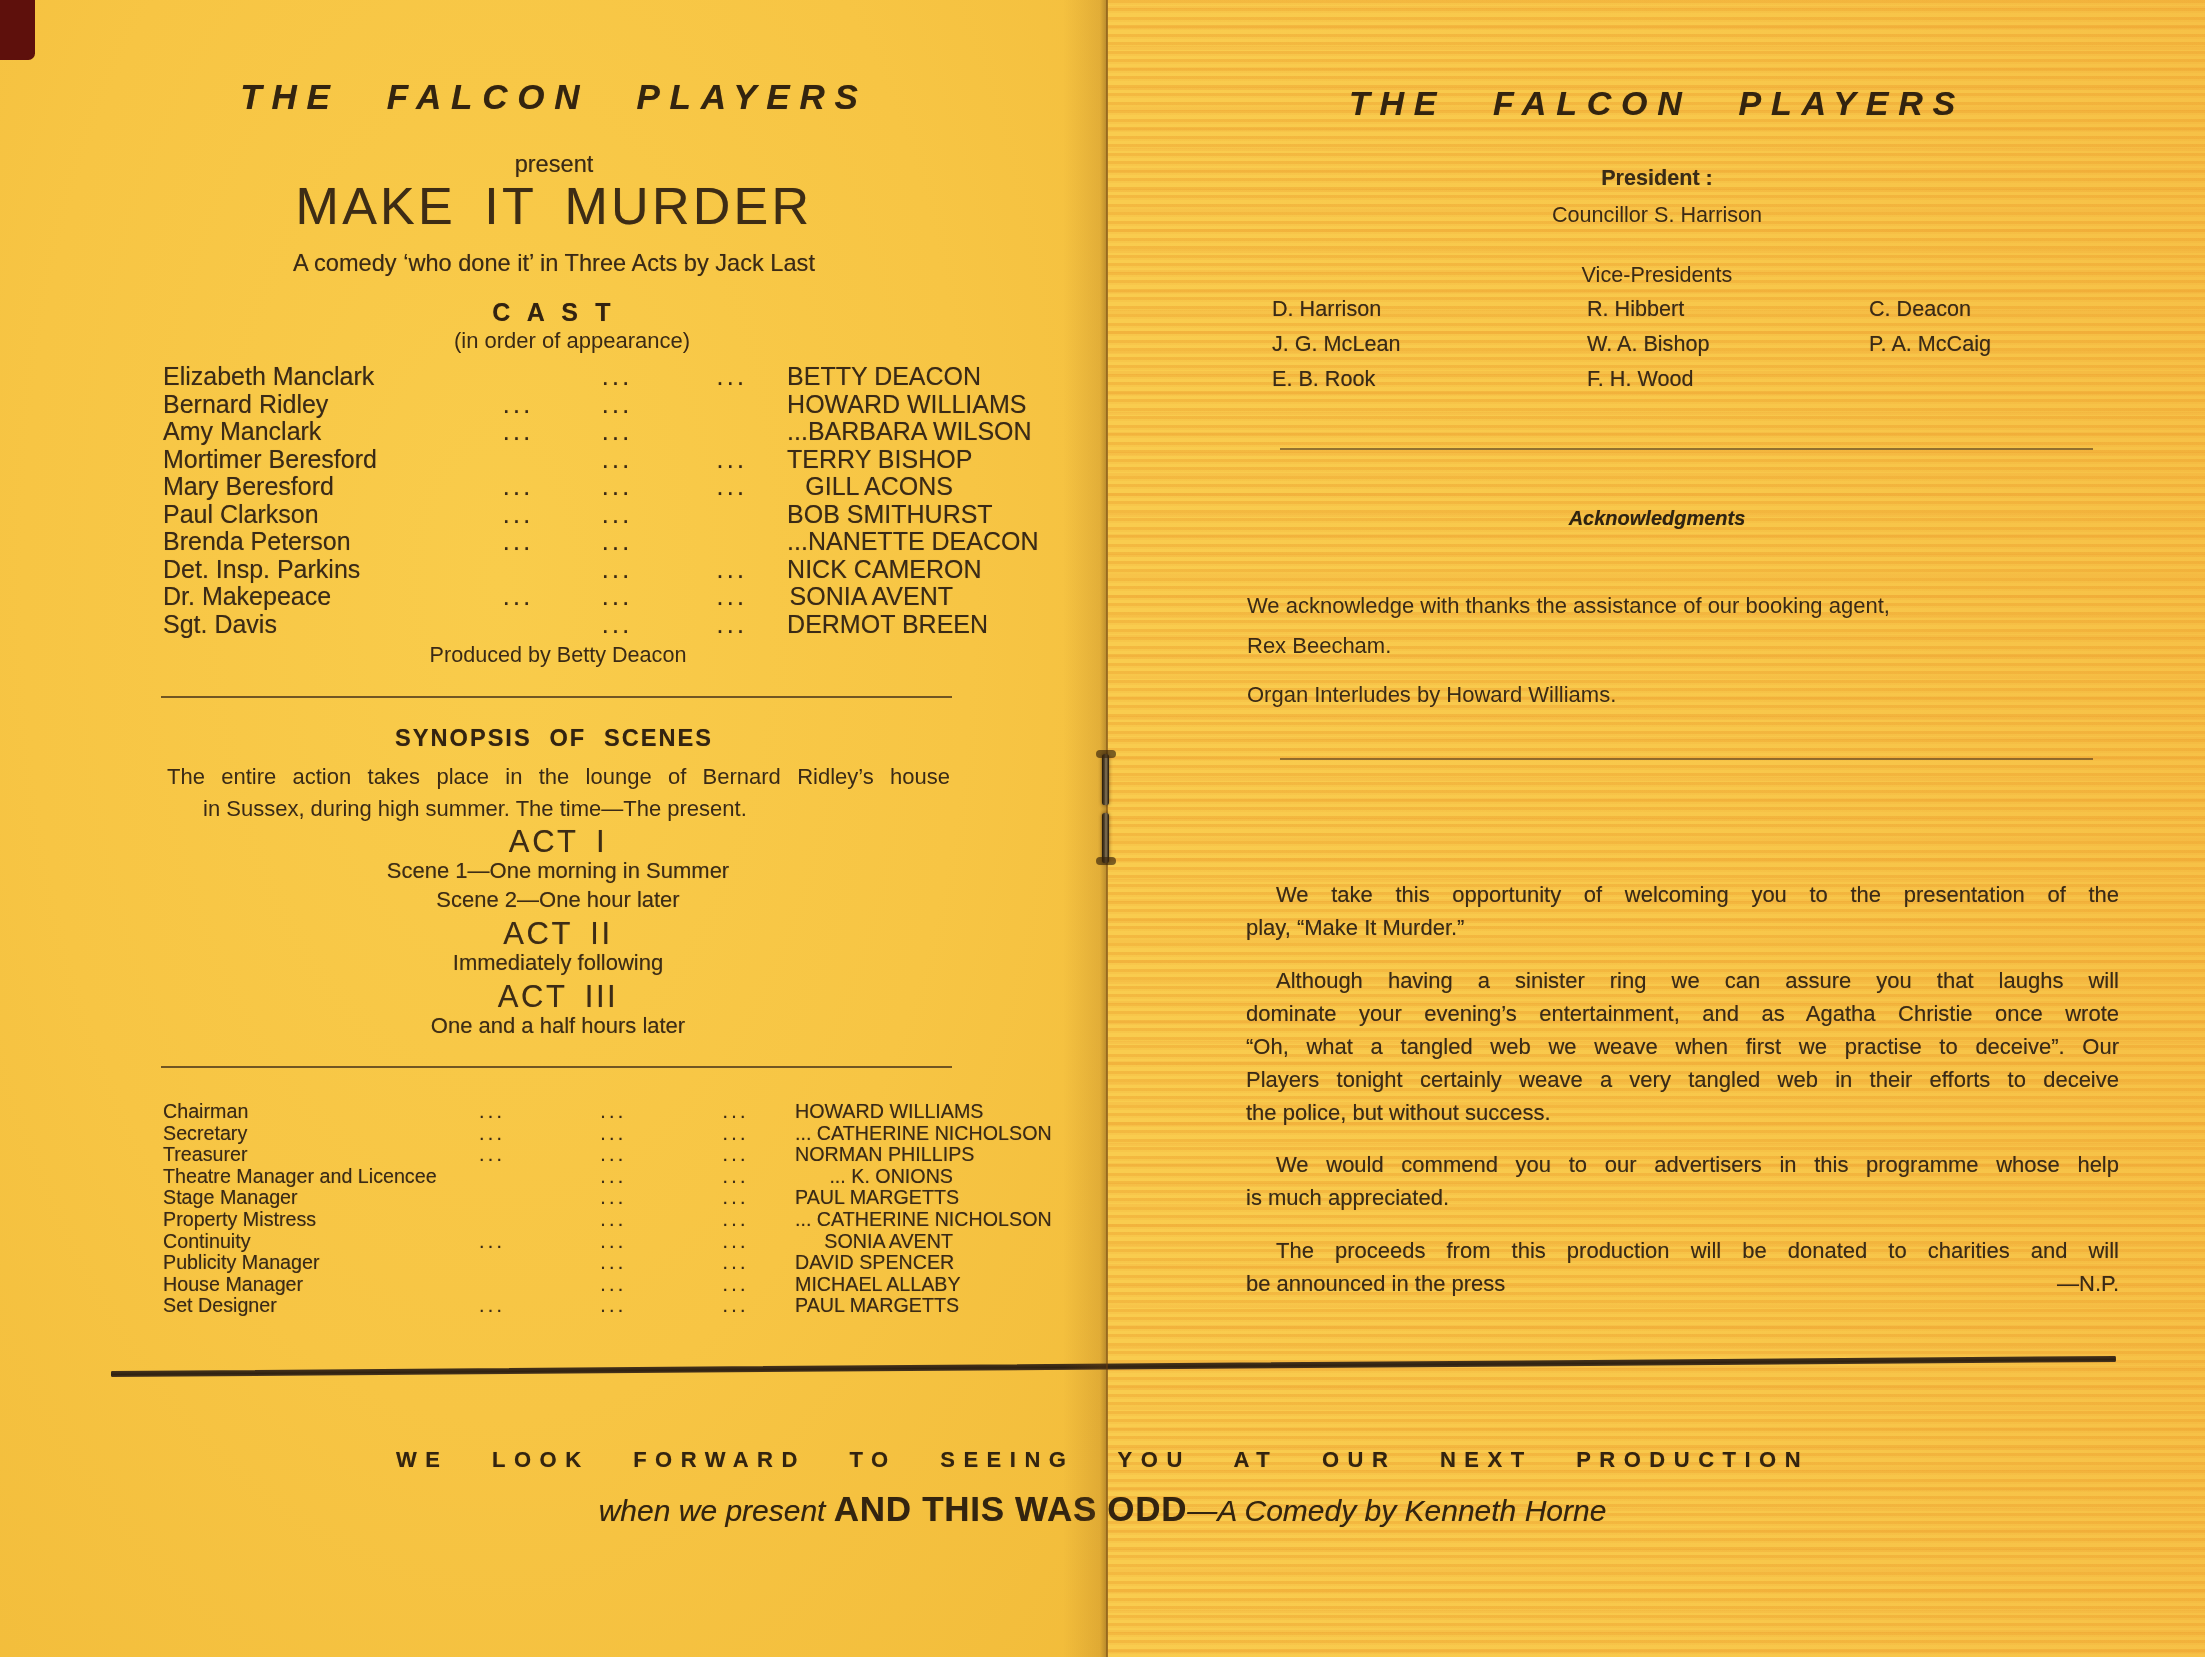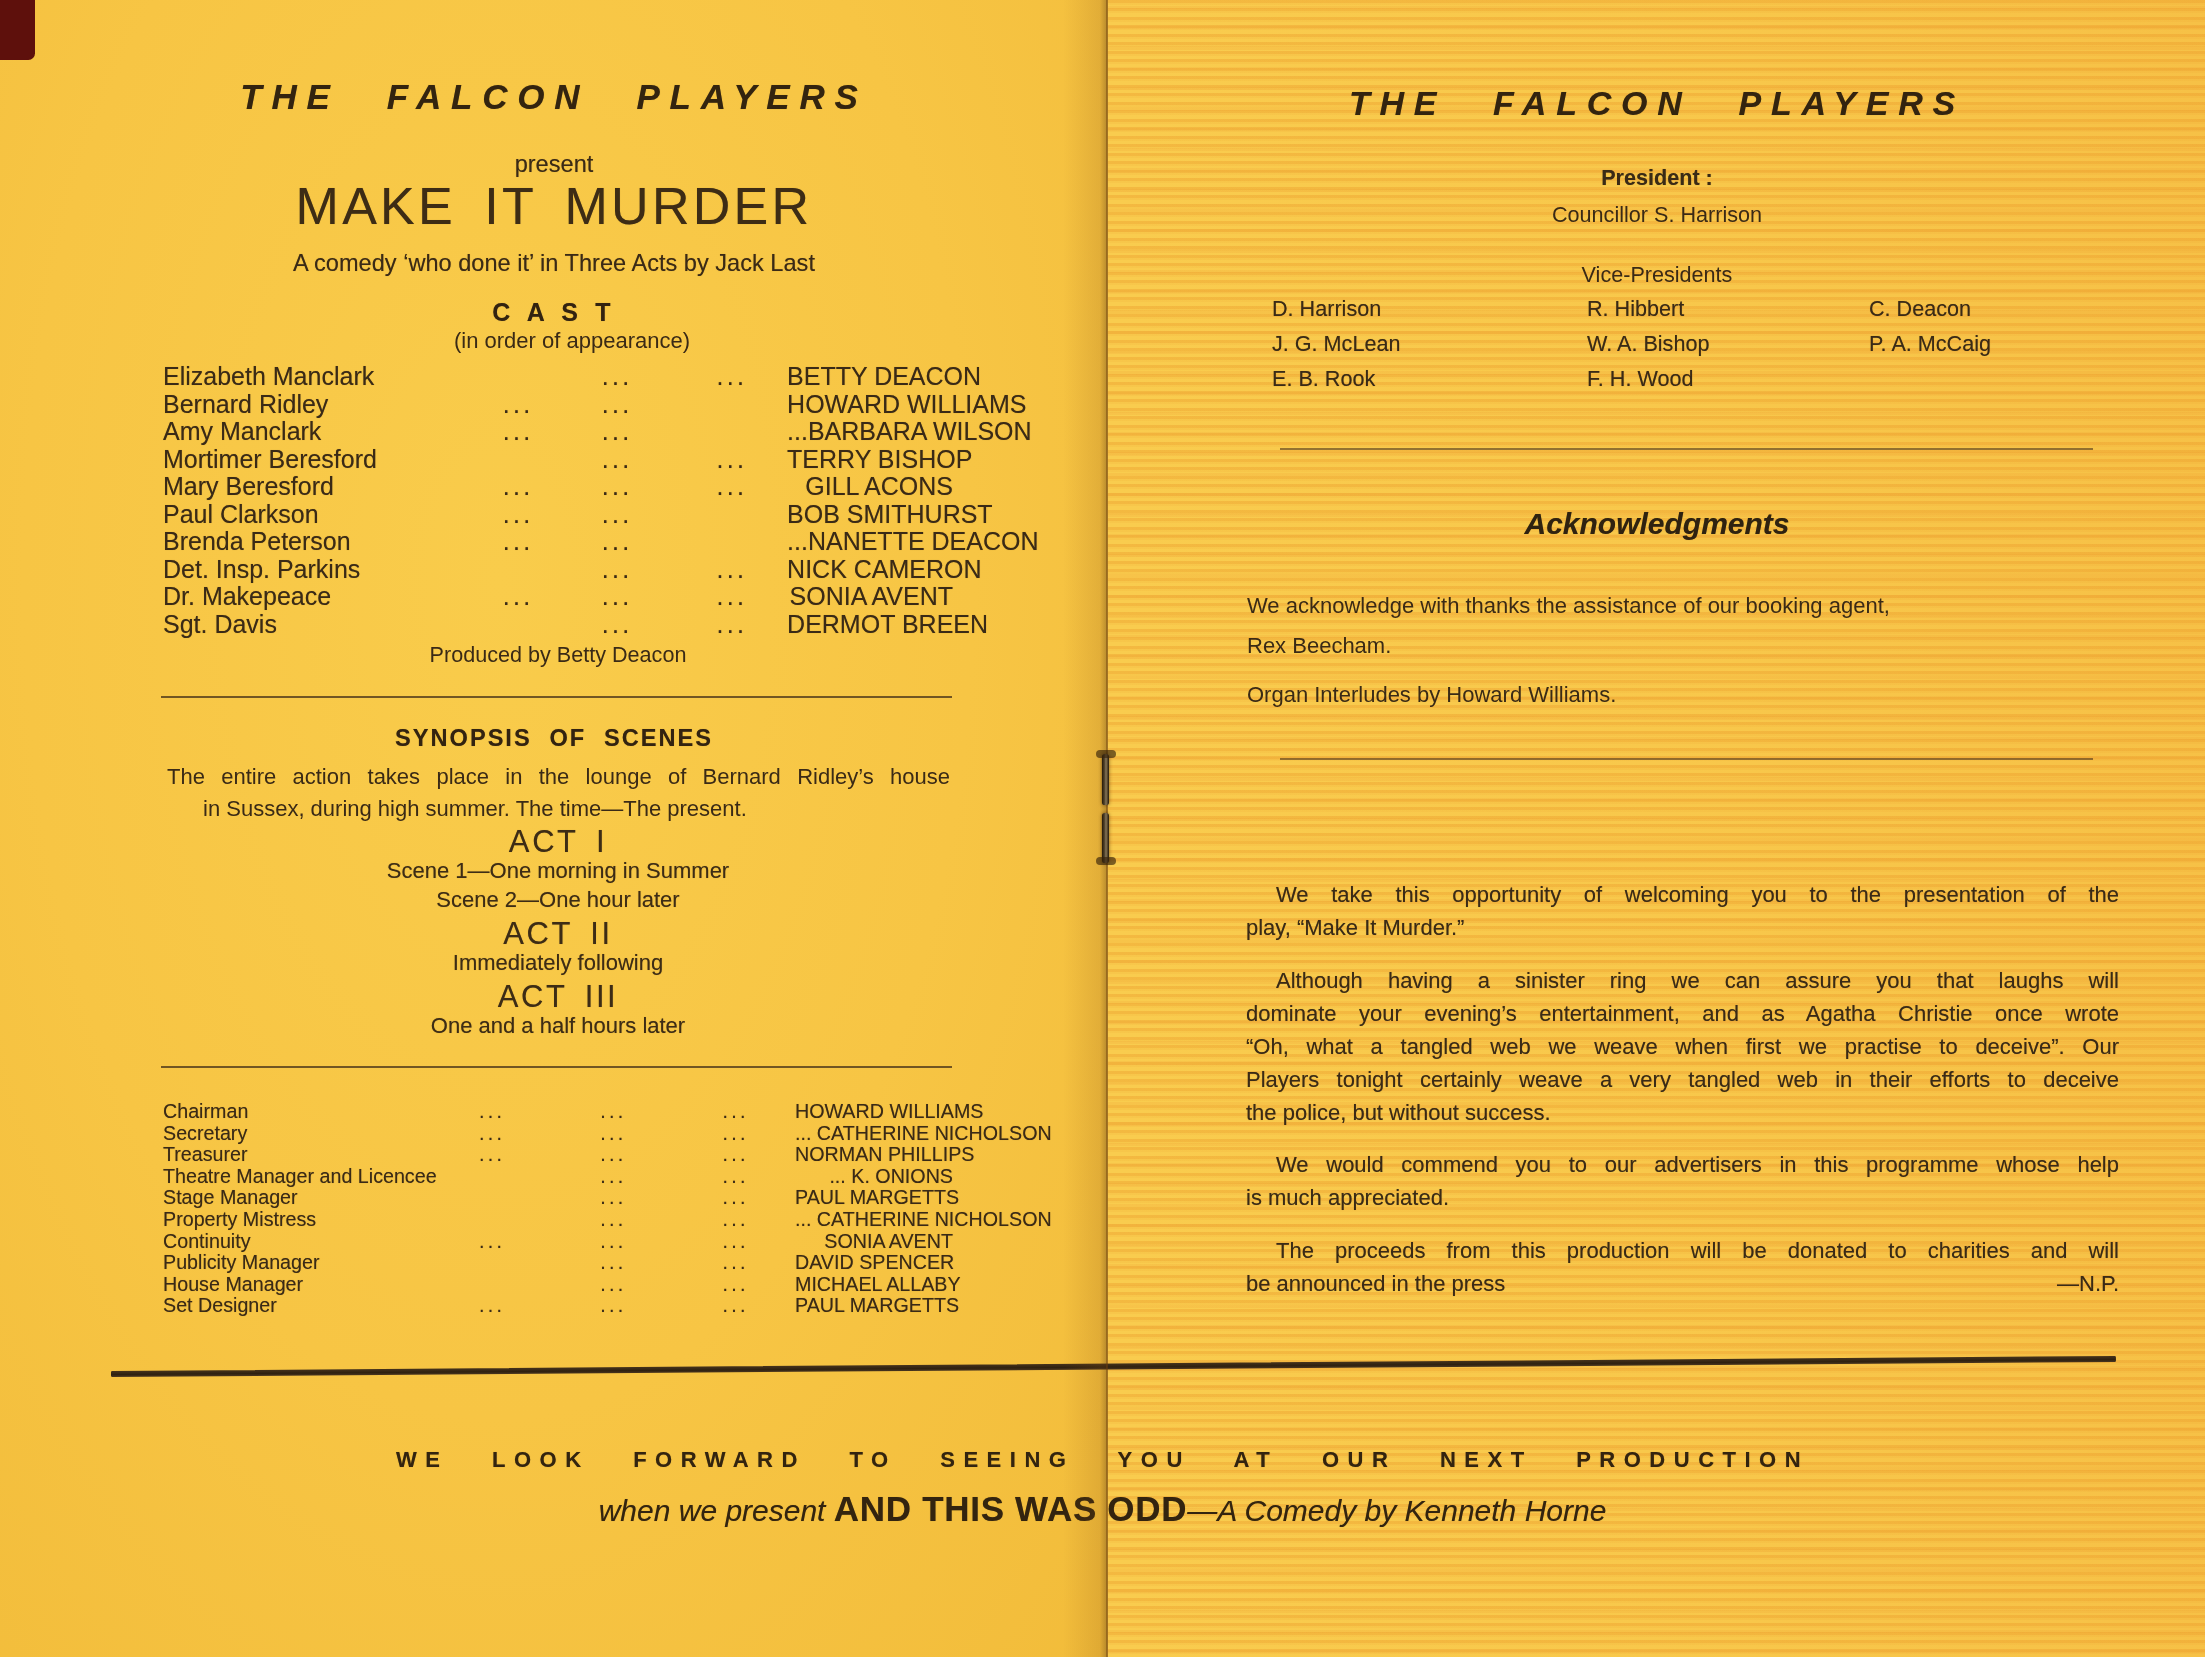--- a/index.html
+++ b/index.html
@@ -27,21 +27,21 @@
   .ctr{text-align:center;width:100%;left:0;}
   
   .company{
     font-style:italic;font-weight:bold;font-size:35px;color:#33240f;
     letter-spacing:9.8px;word-spacing:27.5px;white-space:nowrap;
   }
   .big-title{font-size:52px;letter-spacing:3.3px;word-spacing:10.5px;color:#3d2c15;white-space:nowrap;}
   .small{font-size:23.6px;}
   .cast-head{font-weight:bold;font-size:25px;letter-spacing:5.2px;color:#332310;}
   .syn-head{font-weight:bold;font-size:23.6px;letter-spacing:2px;word-spacing:9.2px;color:#332310;}
-  .script-head{font-style:italic;font-weight:bold;font-size:30px;color:#2f2210;}
+  .script-head{font-style:italic;font-weight:bold;font-size:20px;color:#2f2210;}
   
   .cast-list{width:790px;}
   .cast-row{display:flex;align-items:baseline;height:27.5px;font-size:25px;white-space:nowrap;}
   .cast-row .role{flex:0 0 auto;min-width:43%;}
   .cast-row .rd{flex:0 0 7%;}
   .cast-row .d1{flex:0 0 15%;text-align:center;}
   .cast-row .d2{flex:0 0 14%;text-align:center;}
   .cast-row .actor{flex:1 1 auto;text-align:right;}
   .credit-row{display:flex;align-items:baseline;height:21.6px;font-size:19.7px;white-space:nowrap;}
   .credit-row .role{flex:0 0 auto;min-width:40%;}

